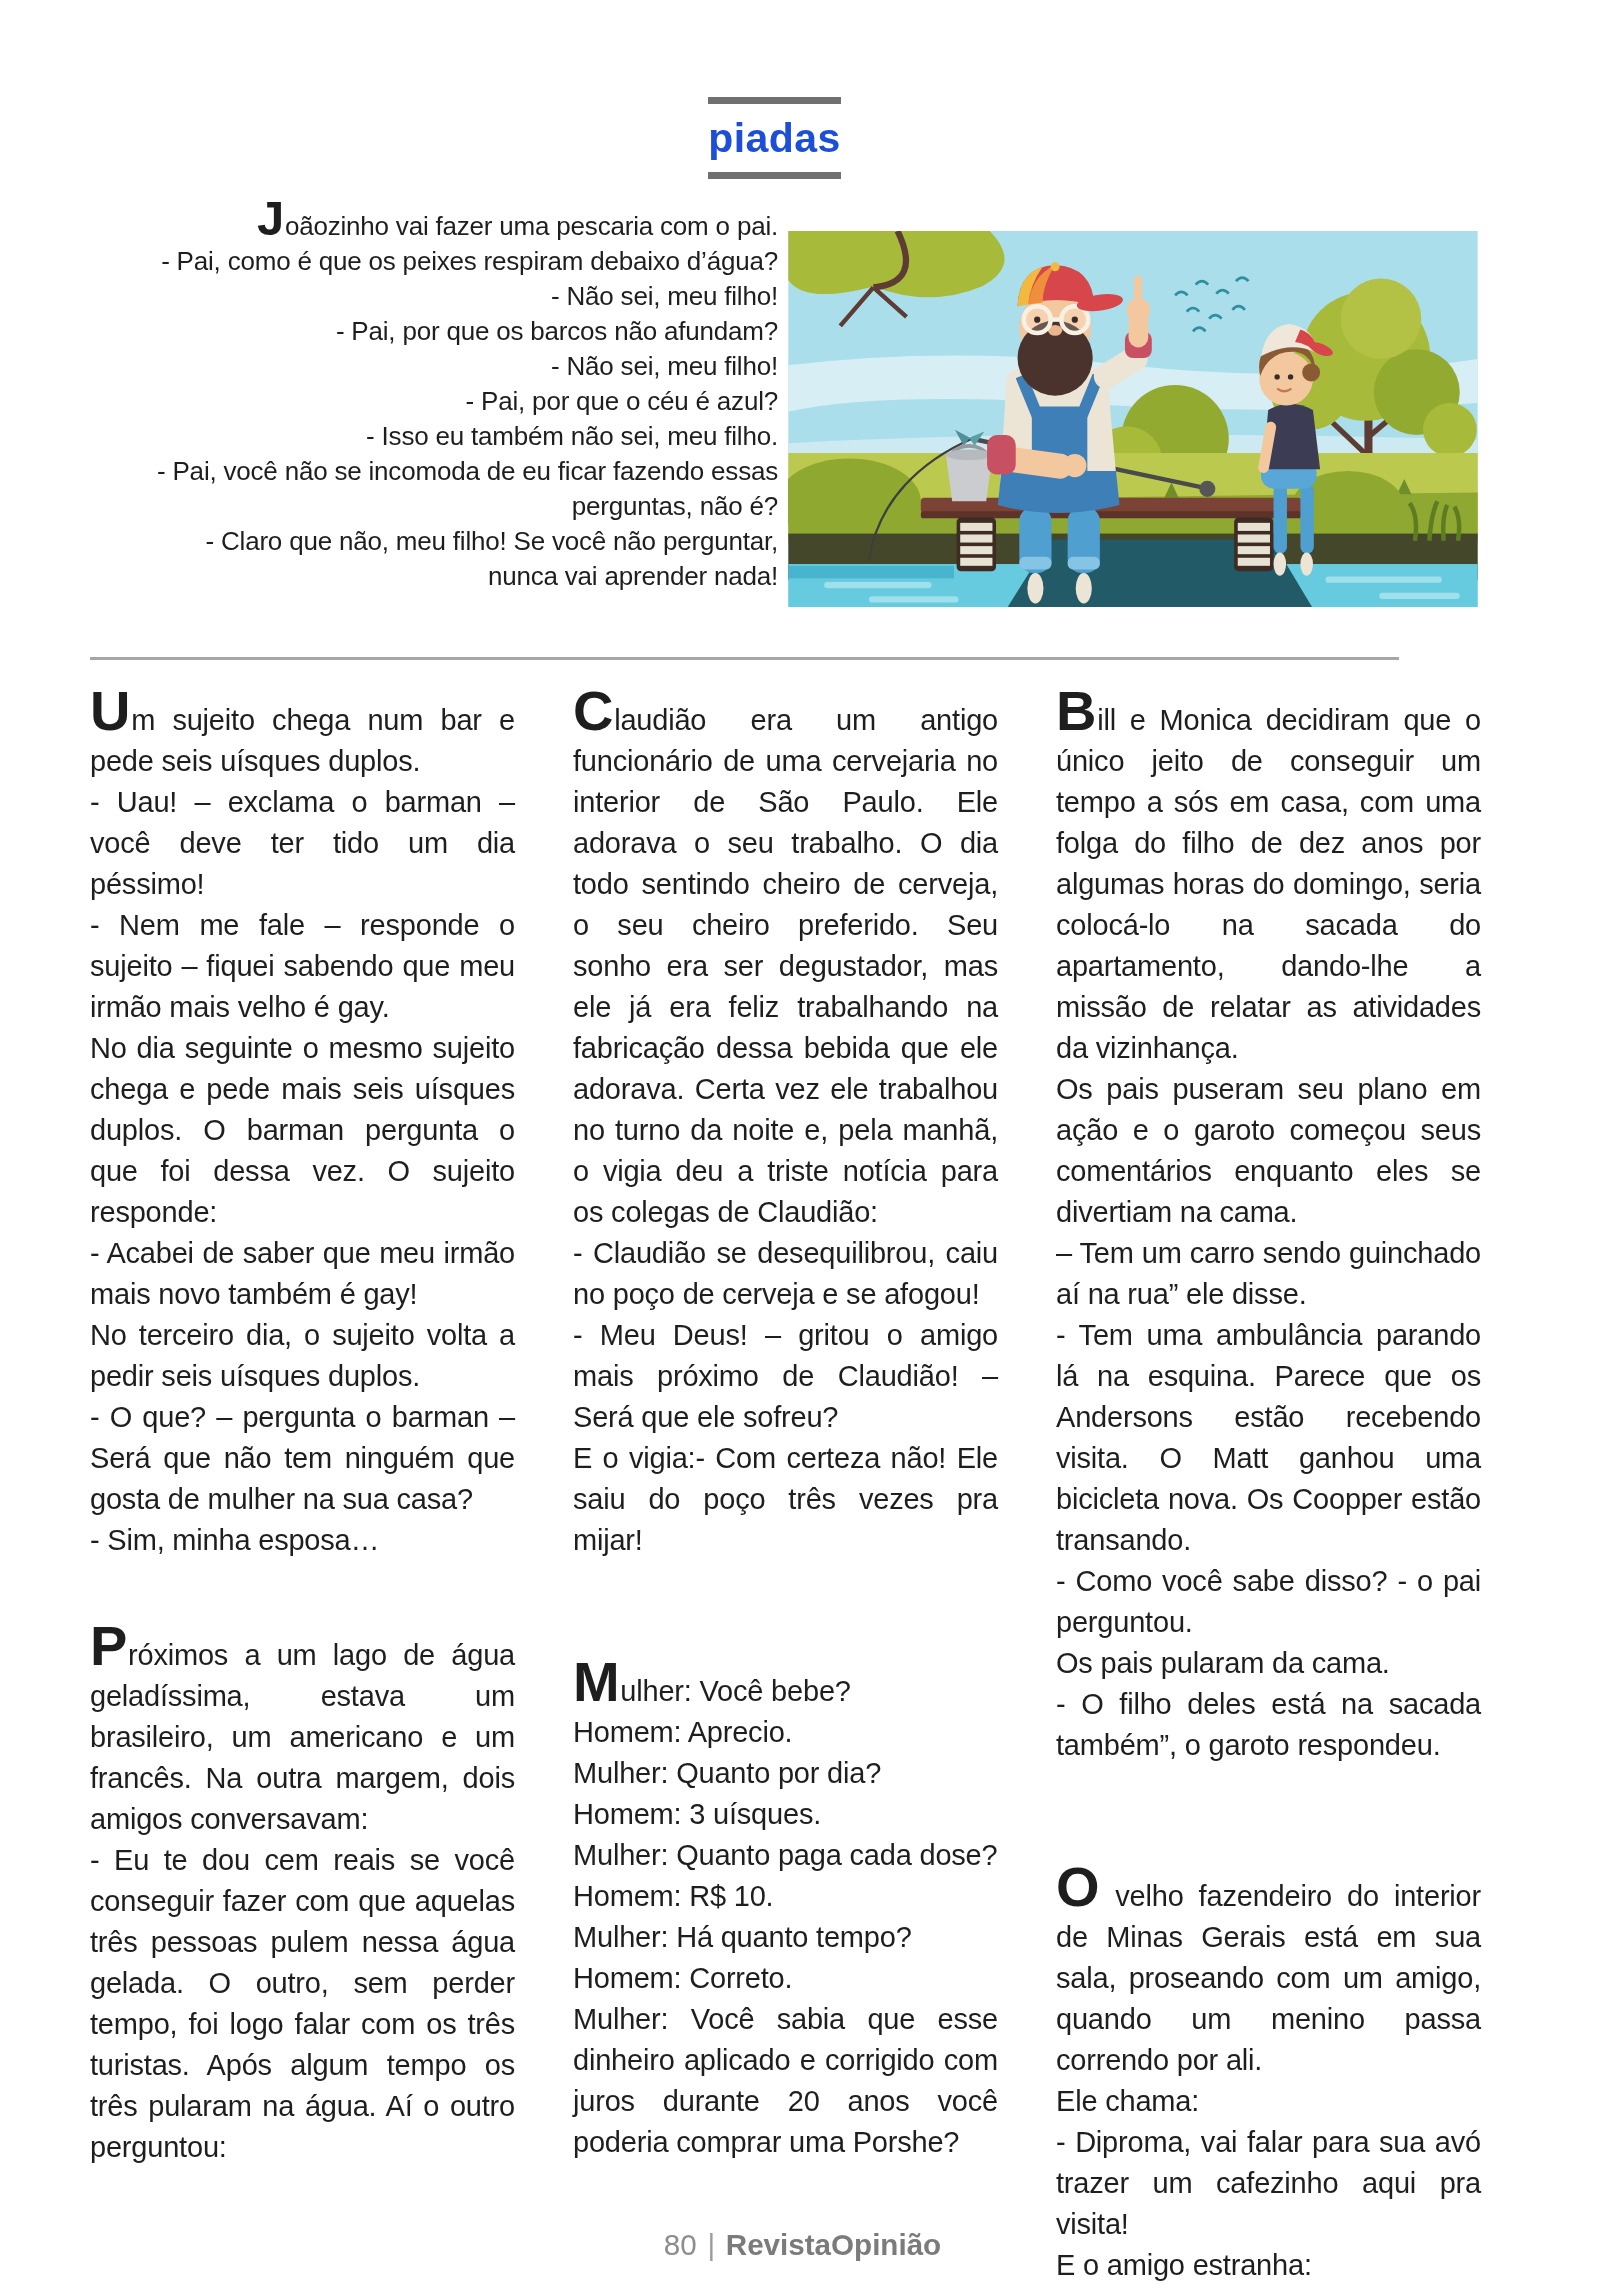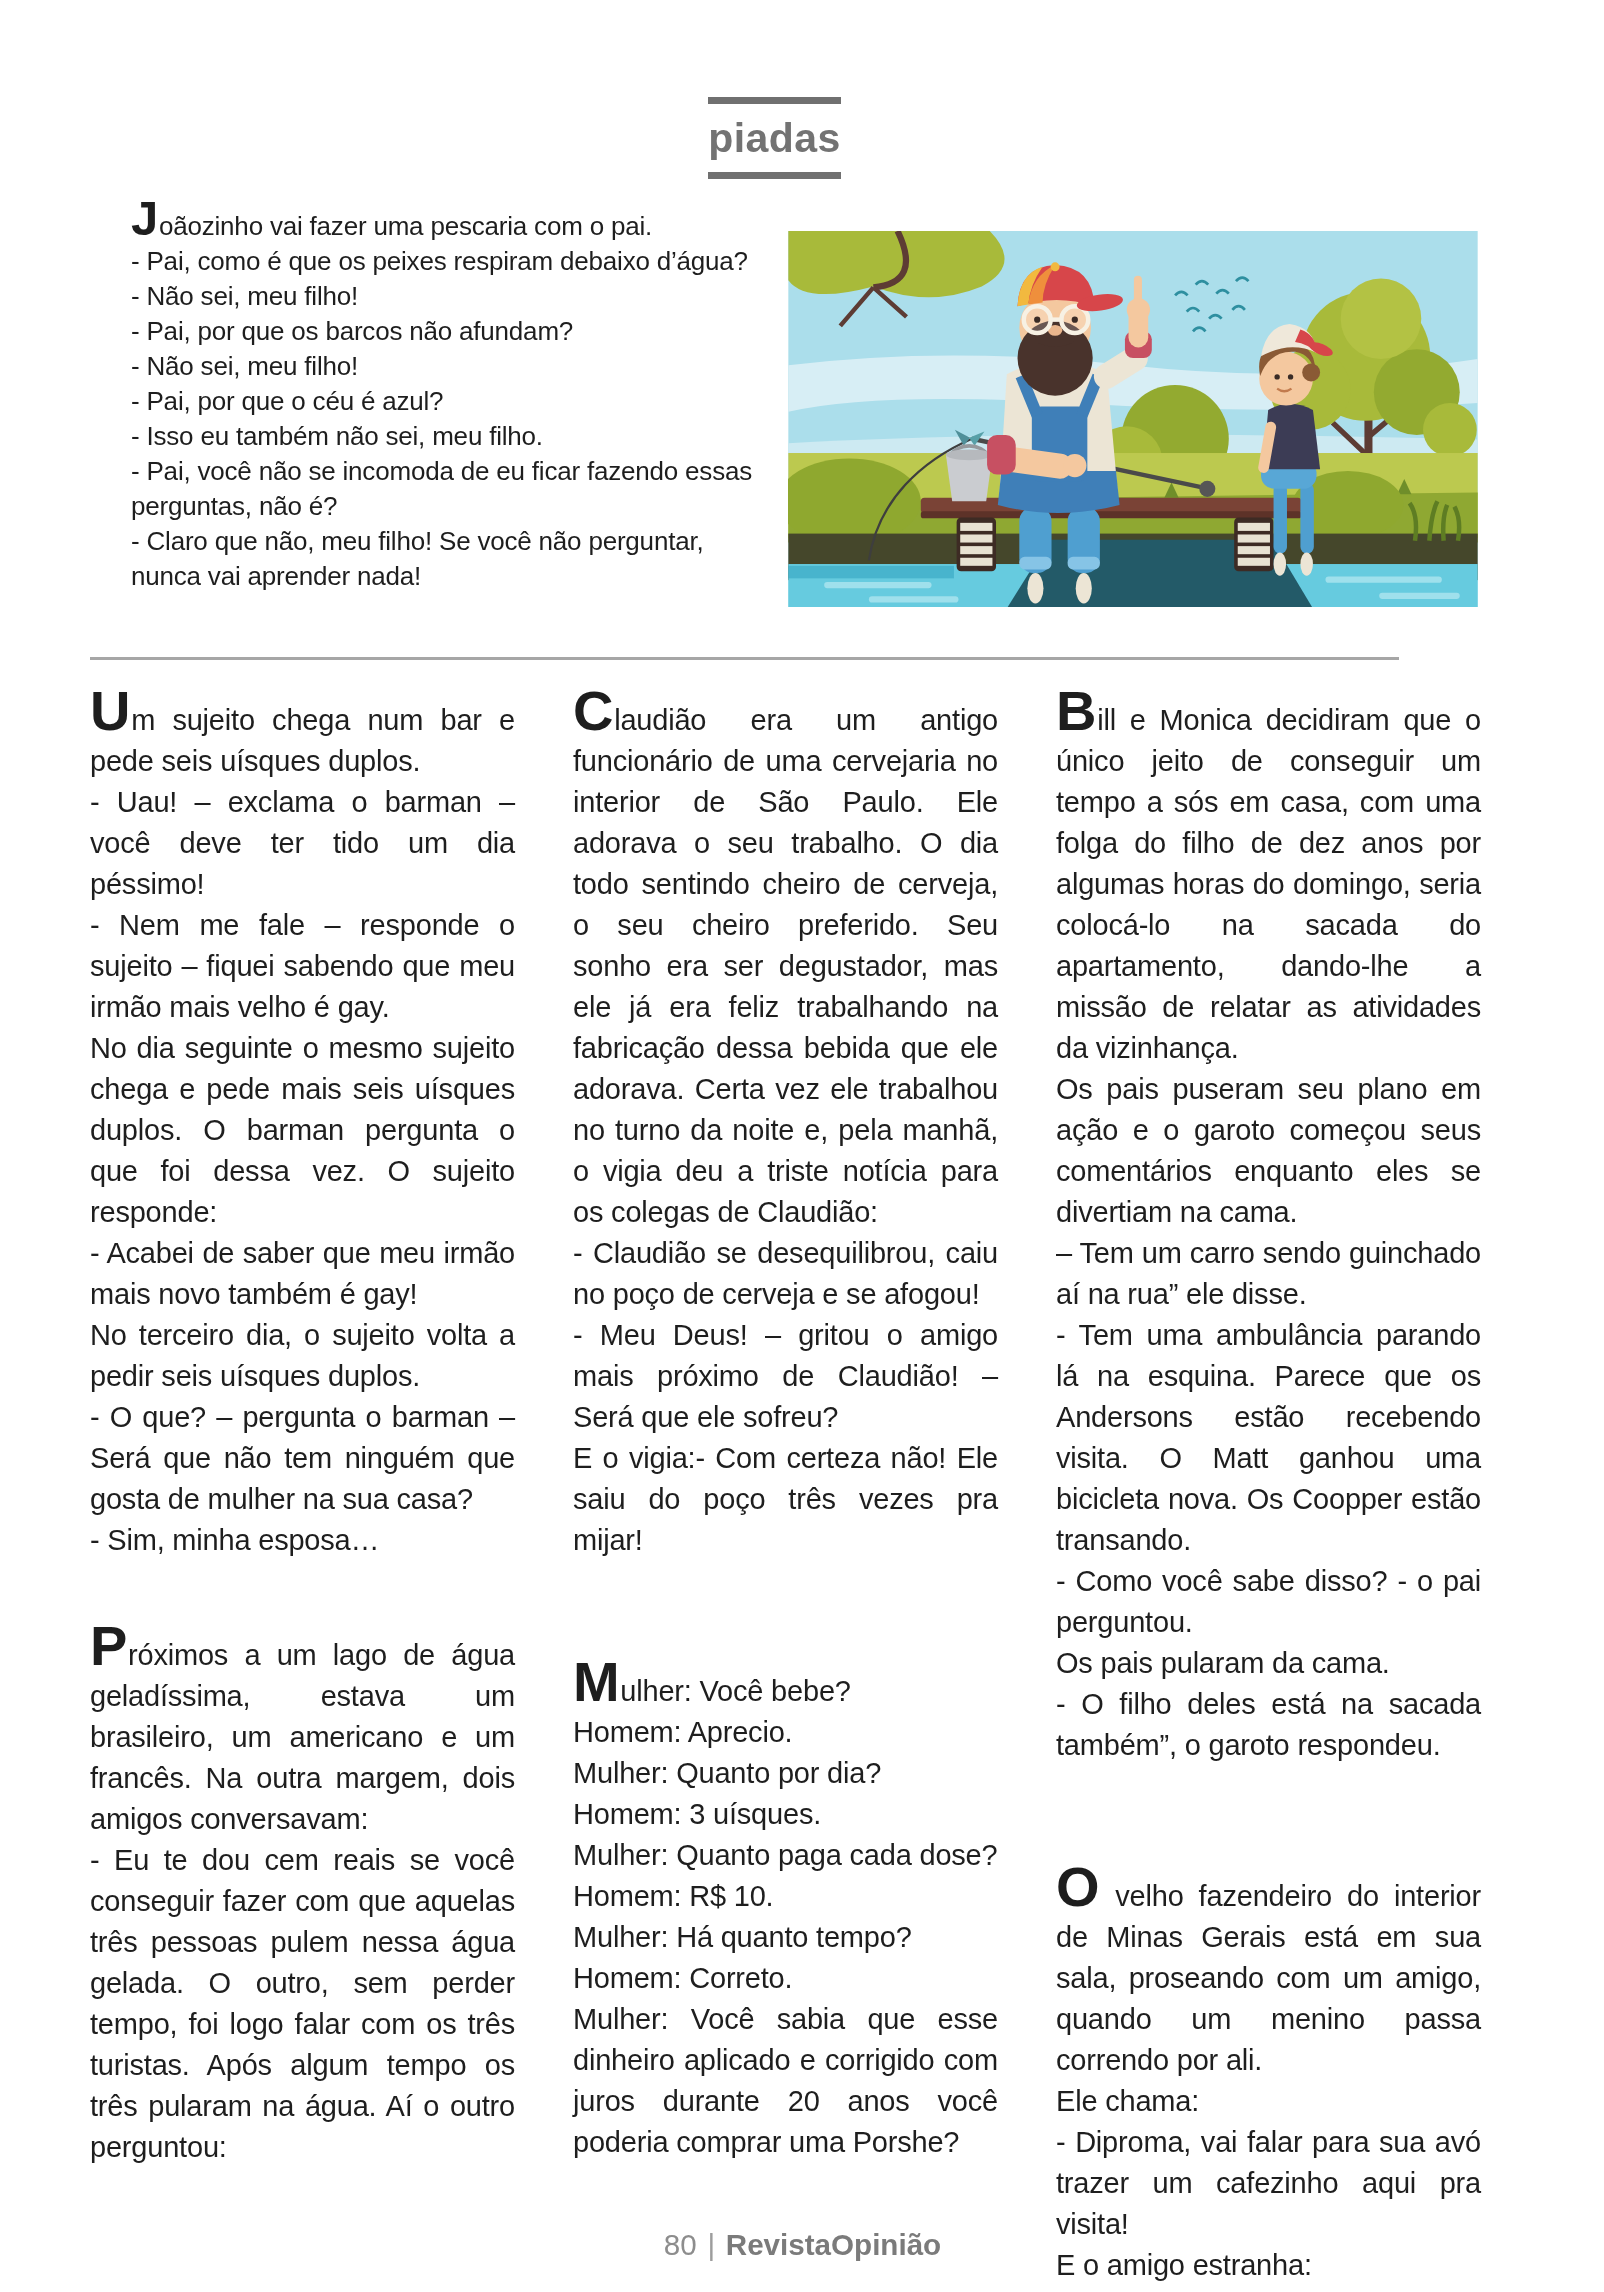--- a/index.html
+++ b/index.html
@@ -10,31 +10,31 @@
     background: #ffffff;
     font-family: "Liberation Sans", "DejaVu Sans", sans-serif;
     color: #1e1e1e;
     overflow: hidden;
   }
 
   
   .section-header { position: absolute; left: 708px; top: 97px; width: 133px; text-align: center; }
   .rule { height: 7.2px; background: #707070; }
   .section-title {
-    font-size: 41px; font-weight: 700; color: #737373;
+    font-size: 41px; font-weight: 700; color: #1d4ed8;
     line-height: 68px; letter-spacing: 0.4px;
   }
 
   
   .featured {
     position: absolute; left: 90px; top: 201px; width: 688px;
     font-size: 26px; line-height: 35px; letter-spacing: -0.2px;
   }
   .para { margin: 0; }
-  .featured .para { text-align: left; margin-left: 41px; }
+  .featured .para { text-align: right; margin-left: 41px; }
   .featured .dropcap { font-size: 49px; line-height: 35px; }
 
   
   .illustration { position: absolute; left: 788px; top: 231px; width: 690px; height: 378px; margin: 0; }
   .illustration svg { display: block; }
 
   
   .divider { position: absolute; left: 90px; top: 657px; width: 1309px; height: 2.7px; background: #a6a6a6; }
 
   

